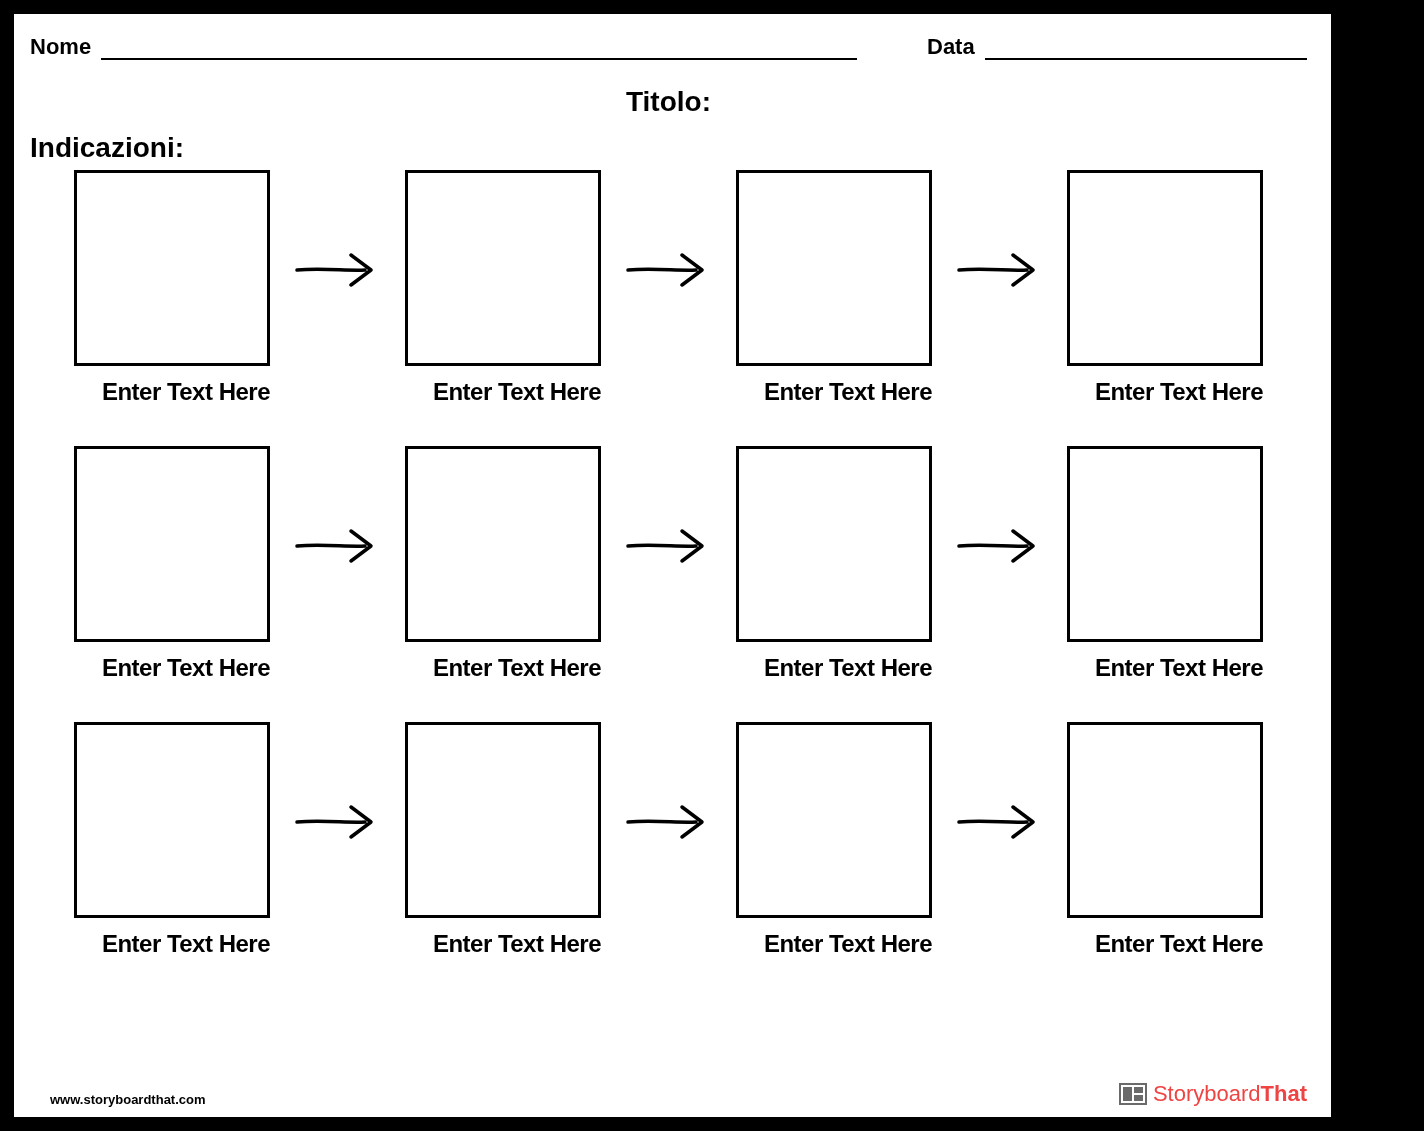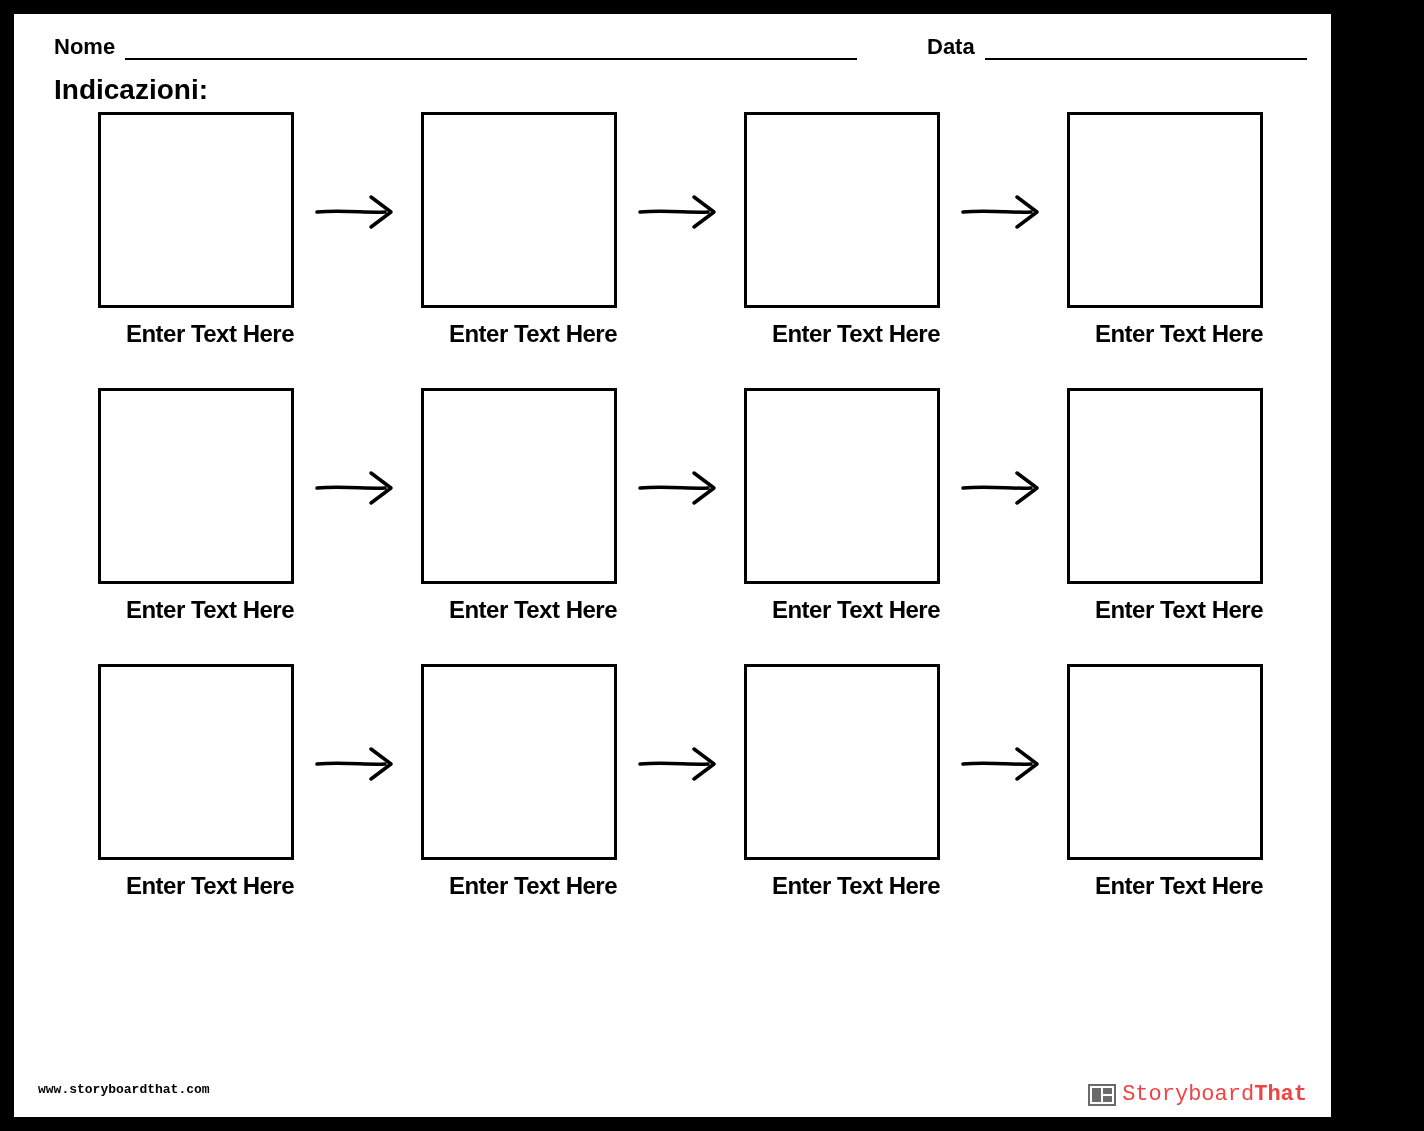--- a/index.html
+++ b/index.html
@@ -1,32 +1,32 @@
 <!DOCTYPE html>
 <html><head>
   <meta charset="utf-8">
   <style>
     * { margin: 0; padding: 0; box-sizing: border-box; }
     body { background: #000; font-family: Arial, Helvetica, sans-serif; width: 1424px; height: 1131px; }
-    .page { background: #fff; width: 1317px; height: 1103px; margin: 14px; position: relative; padding: 20px 24px 34px 40px; }
+    .page { background: #fff; width: 1317px; height: 1103px; margin: 14px; position: relative; padding: 20px 24px 34px 16px; }
     .header-row { display: flex; align-items: flex-end; gap: 70px; }
     .field { display: flex; align-items: flex-end; gap: 10px; }
     .field-name { flex: 1; }
     .field-date { width: 380px; }
     .field-label { font-weight: bold; font-size: 22px; white-space: nowrap; }
     .field-line { flex: 1; border-bottom: 2px solid #000; height: 22px; }
     .title { text-align: center; font-weight: bold; font-size: 28px; margin-top: 26px; }
     .indications { font-weight: bold; font-size: 28px; margin-top: 14px; }
     .grid { margin-top: 6px; display: flex; flex-direction: column; gap: 40px; padding: 0 44px; }
     .row { display: flex; align-items: center; justify-content: space-between; }
     .cell { display: flex; flex-direction: column; align-items: flex-end; }
     .box { width: 196px; height: 196px; border: 3px solid #000; }
     .caption { font-weight: bold; font-size: 24px; margin-top: 12px; letter-spacing: -0.5px; }
     .arrow { width: 90px; height: 196px; display: flex; align-items: center; justify-content: center; margin-bottom: 36px; }
-    .footer { position: absolute; bottom: 10px; left: 24px; right: 24px; display: flex; justify-content: space-between; align-items: flex-start; font-family: Liberation Mono, monospace; }
+    .footer { position: absolute; bottom: 10px; left: 36px; right: 24px; display: flex; justify-content: space-between; align-items: flex-end; }
     .footer-url { font-weight: bold; font-size: 13px; }
     .footer-logo { display: flex; align-items: center; gap: 6px; font-size: 22px; color: #ef4444; }
     .footer-logo .thin { font-weight: 300; }
     .footer-logo .bold { font-weight: 700; }
     .logo-icon svg { display: block; }
   </style>
 </head>
 <body>
 
 <div class="page">
@@ -35,20 +35,21 @@
     <div class="field field-name">
       <span class="field-label">Nome</span>
       <span class="field-line"></span>
     </div>
     <div class="field field-date">
       <span class="field-label">Data</span>
       <span class="field-line"></span>
     </div>
   </div>
 
+  <div class="title">Titolo:</div>
 
   <div class="indications">Indicazioni:</div>
 
   <div class="grid">
 
     <div class="row">
       <div class="cell">
         <div class="box"></div>
         <div class="caption">Enter Text Here</div>
       </div>

